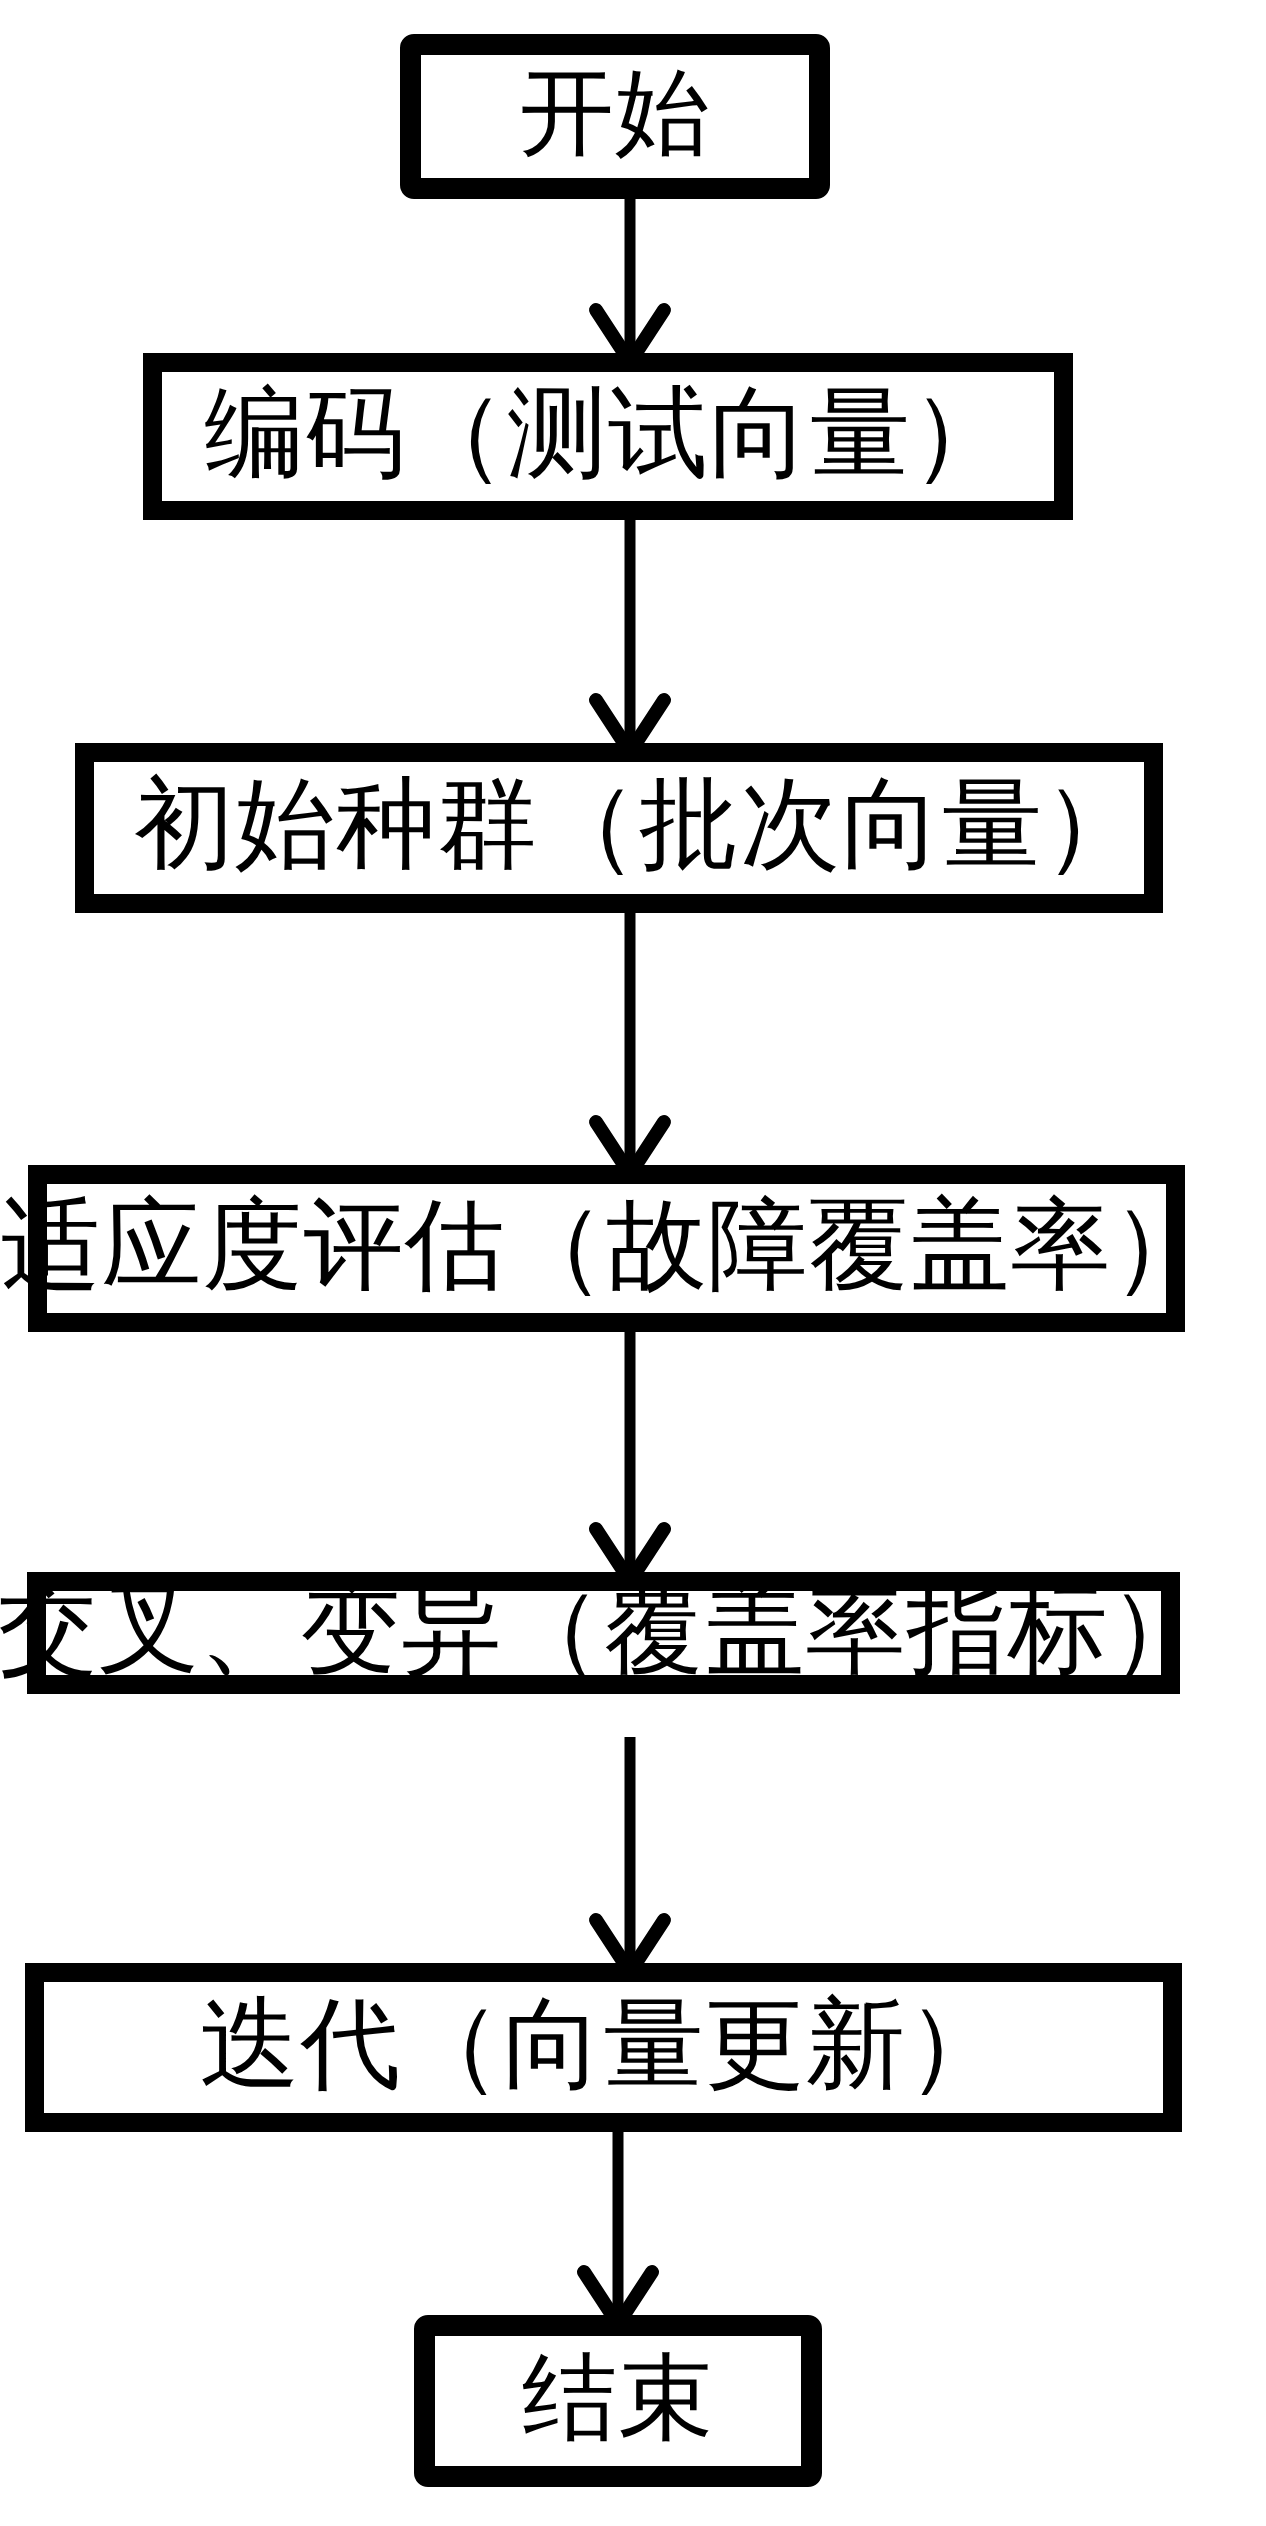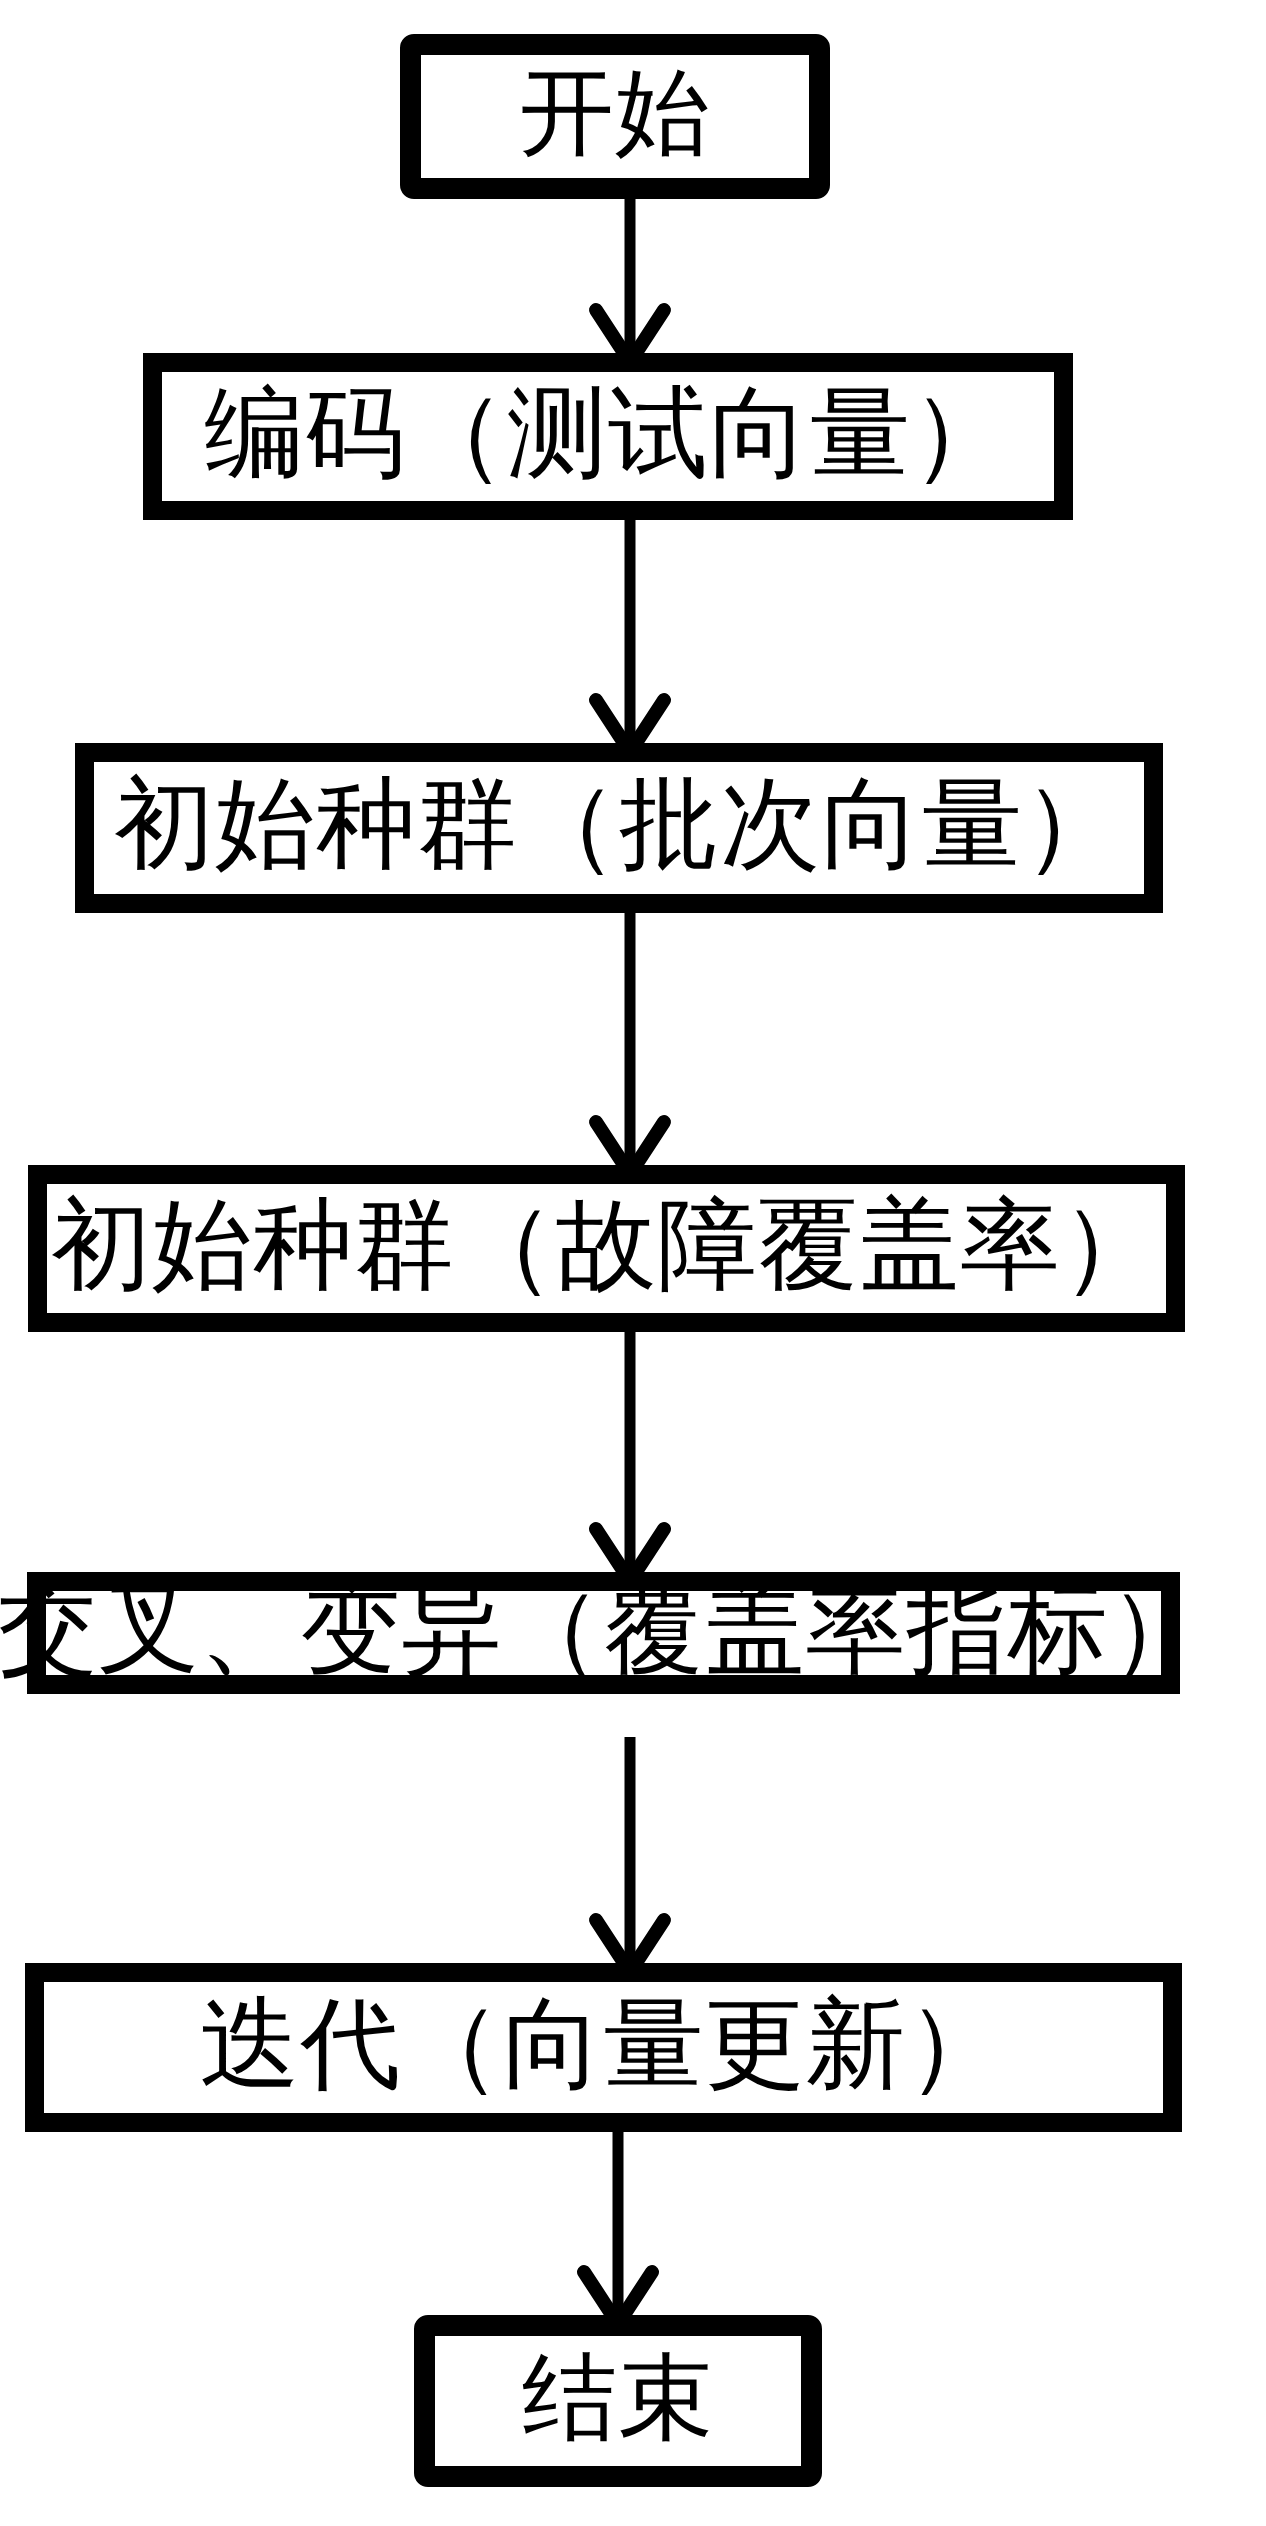--- a/index.html
+++ b/index.html
@@ -43,21 +43,21 @@
     line-height: 1;
     letter-spacing: 1px;
     transform: translateY(-3px);
   }
   .node.terminator .label {
     font-size: 95px;
   }
   
   #node-start              { left: 400px; top: 34px;   width: 430px;  height: 165px; }
   #node-encoding           { left: 143px; top: 353px;  width: 930px;  height: 167px; }
-  #node-initial-population { left: 75px;  top: 743px;  width: 1088px; height: 170px; }
+  #node-initial-population { left: 75px;  top: 743px;  width: 1088px; height: 170px; justify-content: flex-end; }
   #node-fitness-evaluation { left: 28px;  top: 1165px; width: 1157px; height: 167px; }
   #node-crossover-mutation { left: 27px;  top: 1572px; width: 1153px; height: 122px; align-items: center; }
   #node-iteration          { left: 25px;  top: 1963px; width: 1157px; height: 169px; }
   #node-end                { left: 414px; top: 2315px; width: 408px;  height: 172px; }
 </style>
 </head>
 <body>
 
 <div class="canvas">
 
@@ -100,21 +100,21 @@
 
   <div id="node-encoding" class="node process">
     <span class="label">编码（测试向量）</span>
   </div>
 
   <div id="node-initial-population" class="node process">
     <span class="label">初始种群（批次向量）</span>
   </div>
 
   <div id="node-fitness-evaluation" class="node process">
-    <span class="label">初始种群（故障覆盖率）</span>
+    <span class="label">适应度评估（故障覆盖率）</span>
   </div>
 
   <div id="node-crossover-mutation" class="node process">
     <span class="label">交叉、变异（覆盖率指标）</span>
   </div>
 
   <div id="node-end" class="node terminator">
     <span class="label">结束</span>
   </div>
 

